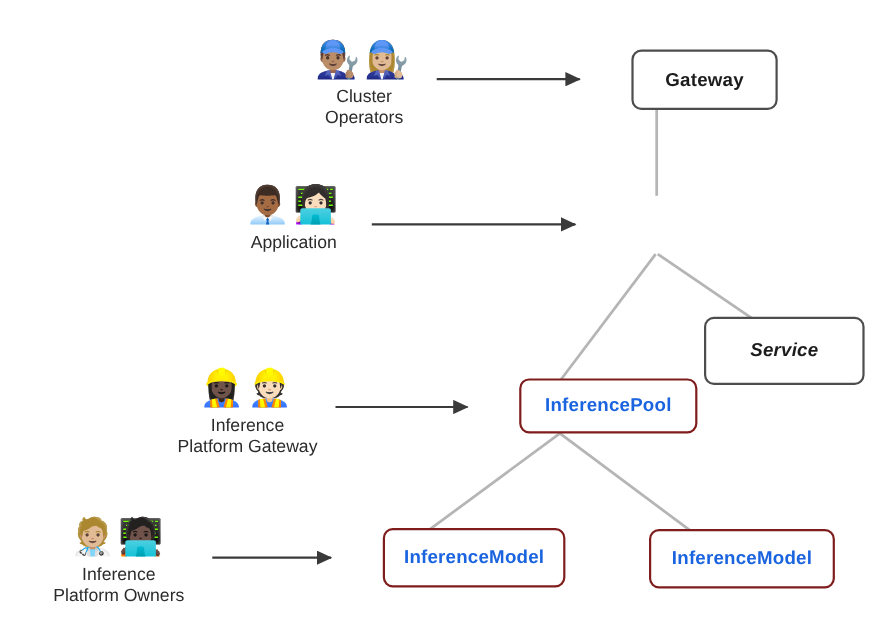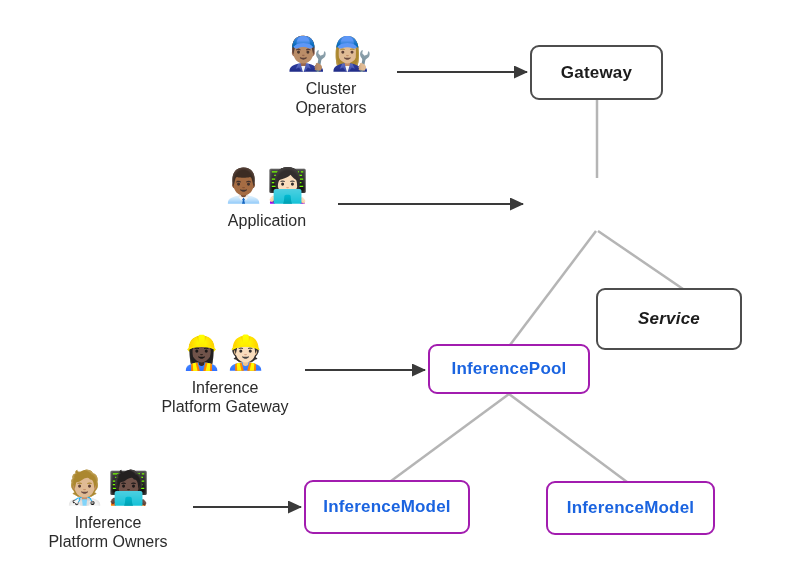--- a/index.html
+++ b/index.html
@@ -22,27 +22,28 @@
     display: flex;
     align-items: center;
     justify-content: center;
     background: #ffffff;
     border-radius: 9px;
     font-size: 17px;
     font-weight: bold;
     letter-spacing: 0.2px;
     box-sizing: border-box;
     white-space: nowrap;
+    margin-left: 44px;
   }
   .node.dark {
     border: 2.5px solid #4d4d4d;
     color: #1c1c1c;
   }
   .node.blue {
-    border: 2px solid #a21caf;
+    border: 2px solid #7f1d1d;
     color: #1b64e0;
   }
   .node-gateway        { left: 530px; top: 45px;  width: 133px; height: 55px; }
   .node-httproute      { left: 526px; top: 178px; width: 141px; height: 53px; }
   .node-service        { left: 596px; top: 288px; width: 146px; height: 62px; font-style: italic; }
   .node-inferencepool  { left: 428px; top: 344px; width: 162px; height: 50px; }
   .node-inferencemodel-1 { left: 304px; top: 480px; width: 166px; height: 54px; }
   .node-inferencemodel-2 { left: 546px; top: 481px; width: 169px; height: 54px; }
   .actor {
     position: absolute;

